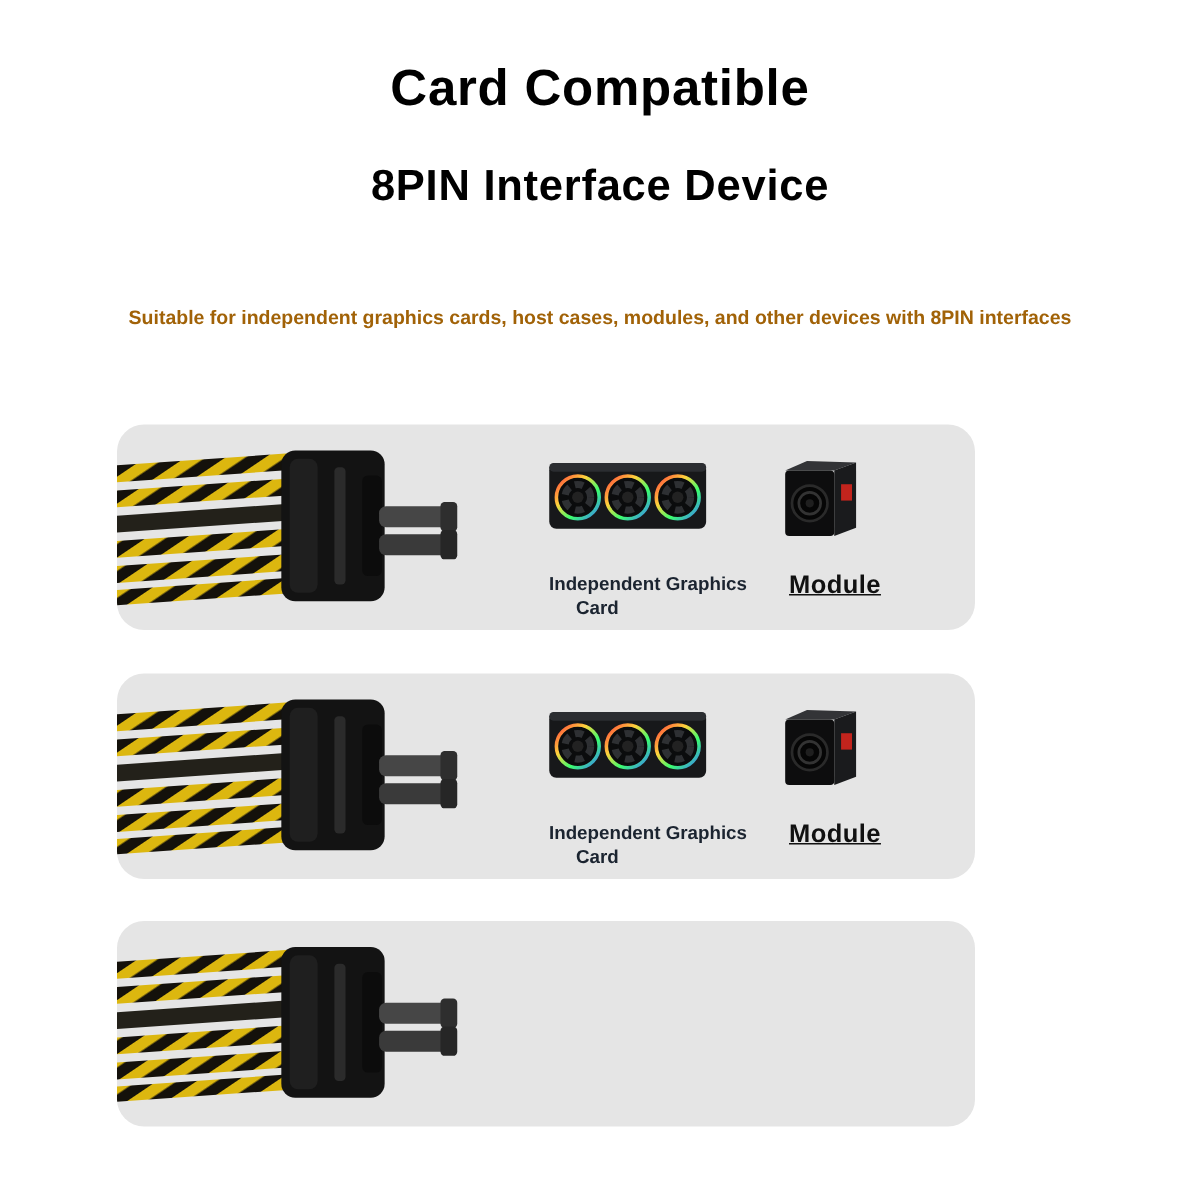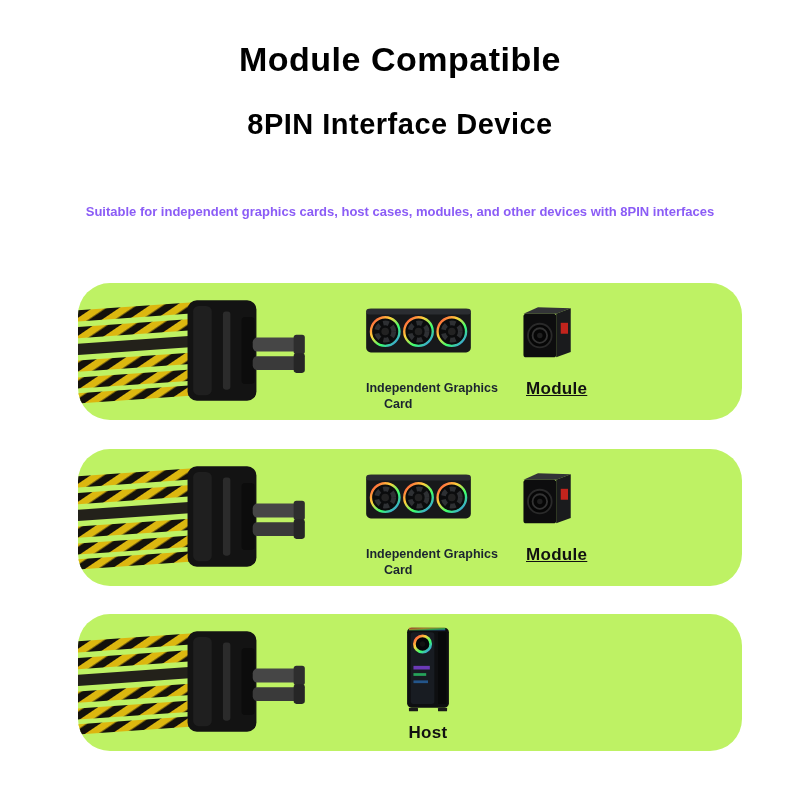--- a/index.html
+++ b/index.html
@@ -4,24 +4,24 @@
 <style>
   html,body { margin:0; padding:0; background:#ffffff; }
   body { width:800px; height:800px; font-family:"Liberation Sans", sans-serif; }
   .stage { position:relative; width:800px; height:800px; background:#ffffff; overflow:hidden; }
 
   .title1 { position:absolute; top:40px; left:0; width:100%; text-align:center;
             font-size:34px; font-weight:bold; color:#000; letter-spacing:.5px; }
   .title2 { position:absolute; top:108px; left:0; width:100%; text-align:center;
             font-size:29px; font-weight:bold; color:#000; letter-spacing:.5px; }
   .subtitle { position:absolute; top:204px; left:0; width:100%; text-align:center;
-            font-size:13px; font-weight:bold; color:#8b5cf6; }
+            font-size:13px; font-weight:bold; color:#a16207; }
 
-  .card { position:absolute; left:78px; width:664px; height:137px;
-          background:#bef264; border-radius:32px; overflow:hidden; }
+  .card { position:absolute; left:78px; width:572px; height:137px;
+          background:#e5e5e5; border-radius:18px; overflow:hidden; }
   .card1 { top:283px; }
   .card2 { top:449px; }
   .card3 { top:614px; }
 
   .cable { position:absolute; left:-6px; top:8px; width:246px; height:121px; }
 
   .gpu-block { position:absolute; left:288px; top:20px; width:210px; }
   .gpu-label { margin-top:14px; font-size:12.5px; font-weight:bold; color:#1b2430; line-height:1.3; }
   .gpu-label .line2 { margin-left:18px; }
 
@@ -44,21 +44,21 @@
       </pattern>
       <linearGradient id="fanRGB" x1="0" y1="0" x2="1" y2="1">
         <stop offset="0" stop-color="#ff3b3b"></stop>
         <stop offset="0.35" stop-color="#ffd23b"></stop>
         <stop offset="0.65" stop-color="#3bff6e"></stop>
         <stop offset="1" stop-color="#3b7bff"></stop>
       </linearGradient>
     </defs>
   </svg>
 
-  <div class="title1">Module Compatible</div>
+  <div class="title1">Card Compatible</div>
   <div class="title2">8PIN Interface Device</div>
   <div class="subtitle">Suitable for independent graphics cards, host cases, modules, and other devices with 8PIN interfaces</div>
 
   <div class="card card1">
     <svg class="cable" viewBox="0 0 240 130">
       <g transform="rotate(-4 120 65)">
         <rect x="-10" y="12" width="136" height="12" fill="url(#wireStripe)"></rect>
         <rect x="-10" y="30" width="136" height="12" fill="url(#wireStripe)"></rect>
         <rect x="-10" y="48" width="136" height="12" fill="#23211a"></rect>
         <rect x="-10" y="66" width="136" height="12" fill="url(#wireStripe)"></rect>
@@ -182,31 +182,15 @@
       <rect x="112" y="10" width="74" height="108" rx="10" fill="#131313"></rect>
       <rect x="118" y="16" width="20" height="96" rx="6" fill="#1f1f1f"></rect>
       <rect x="150" y="22" width="8" height="84" rx="3" fill="#2b2b2b"></rect>
       <rect x="170" y="28" width="14" height="72" rx="4" fill="#0c0c0c"></rect>
       <rect x="182" y="50" width="50" height="15" rx="5" fill="#464646"></rect>
       <rect x="182" y="70" width="50" height="15" rx="5" fill="#3a3a3a"></rect>
       <rect x="226" y="47" width="12" height="21" rx="3" fill="#2e2e2e"></rect>
       <rect x="226" y="67" width="12" height="21" rx="3" fill="#262626"></rect>
     </svg>
 
-    <div class="host-block">
-      <svg viewBox="0 0 66 100" width="60" height="91">
-        <rect x="10" y="4" width="46" height="88" rx="5" fill="#0e0f11"></rect>
-        <rect x="12" y="4" width="40" height="3" fill="url(#fanRGB)" opacity="0.6"></rect>
-        <rect x="14" y="9" width="26" height="79" rx="3" fill="#181c22"></rect>
-        <rect x="44" y="9" width="9" height="79" fill="#08090a"></rect>
-        <circle cx="27" cy="22" r="9" fill="#05060a" stroke="url(#fanRGB)" stroke-width="3"></circle>
-        <circle cx="27" cy="22" r="3" fill="#111"></circle>
-        <rect x="17" y="46" width="18" height="4" fill="#7a3fd1" opacity="0.85"></rect>
-        <rect x="17" y="54" width="14" height="3" fill="#2bd16e" opacity="0.75"></rect>
-        <rect x="17" y="62" width="16" height="3" fill="#2b7bd1" opacity="0.6"></rect>
-        <rect x="12" y="92" width="10" height="4" rx="1" fill="#1a1a1a"></rect>
-        <rect x="44" y="92" width="10" height="4" rx="1" fill="#1a1a1a"></rect>
-      </svg>
-      <div class="host-label">Host</div>
-    </div>
   </div>
 
 </div>
 
 </body></html>

